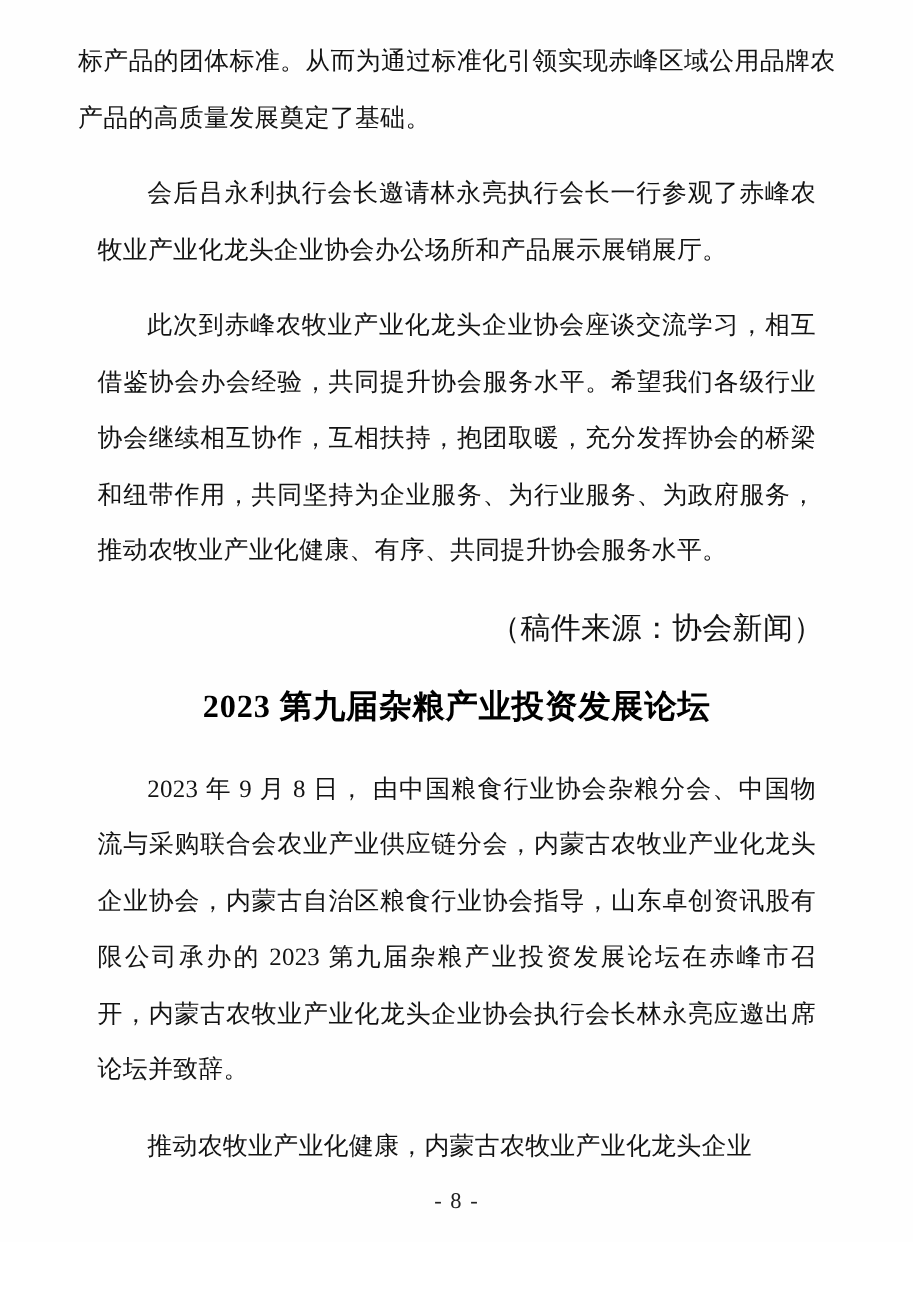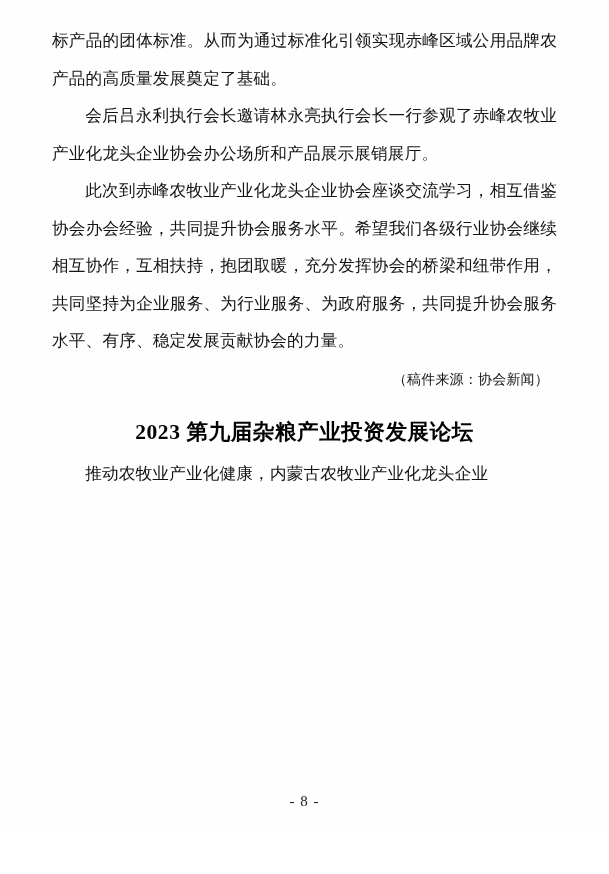--- a/index.html
+++ b/index.html
@@ -24,32 +24,32 @@
   }
   .doc-body {
     font-size: 16.6px;
     line-height: 37.5px;
     text-align: justify;
     text-justify: inter-ideograph;
     letter-spacing: 0.2px;
     color: #131313;
   }
   .para {
-    margin: 0;
+    margin: 13px;
     text-indent: 2em;
   }
   .para-flat {
     margin: 0;
     text-indent: 0;
   }
   .src-line {
     margin: 0;
     text-align: right;
     padding-right: 8px;
-    font-size: 14px;
+    font-size: 20px;
     line-height: 40px;
   }
   .headline {
     margin: 0;
     text-align: center;
     font-family: "Liberation Serif", "DejaVu Serif", serif;
     font-weight: bold;
     font-size: 21.5px;
     line-height: 45px;
     letter-spacing: 0.6px;
@@ -76,26 +76,27 @@
 </head>
 <body>
 
 <div class="page">
   <div class="doc-body">
 
     <p class="para-flat">标产品的团体标准。从而为通过标准化引领实现赤峰区域公用品牌农产品的高质量发展奠定了基础。</p>
 
     <p class="para">会后吕永利执行会长邀请林永亮执行会长一行参观了赤峰农牧业产业化龙头企业协会办公场所和产品展示展销展厅。</p>
 
-    <p class="para">此次到赤峰农牧业产业化龙头企业协会座谈交流学习，相互借鉴协会办会经验，共同提升协会服务水平。希望我们各级行业协会继续相互协作，互相扶持，抱团取暖，充分发挥协会的桥梁和纽带作用，共同坚持为企业服务、为行业服务、为政府服务，共同提升协会服务水平、有序、稳定发展贡献协会的力量。</p>
+    <p class="para">此次到赤峰农牧业产业化龙头企业协会座谈交流学习，相互借鉴协会办会经验，共同提升协会服务水平。希望我们各级行业协会继续相互协作，互相扶持，抱团取暖，充分发挥协会的桥梁和纽带作用，共同坚持为企业服务、为行业服务、为政府服务，推动农牧业产业化健康、有序、共同提升协会服务水平。</p>
 
     <p class="src-line">（稿件来源：协会新闻）</p>
 
     <h2 class="headline headline-1">2023 第九届杂粮产业投资发展论坛</h2>
 
 
+    <p class="para">2023 年 9 月 8 日， 由中国粮食行业协会杂粮分会、中国物流与采购联合会农业产业供应链分会，内蒙古农牧业产业化龙头企业协会，内蒙古自治区粮食行业协会指导，山东卓创资讯股有限公司承办的 2023 第九届杂粮产业投资发展论坛在赤峰市召开，内蒙古农牧业产业化龙头企业协会执行会长林永亮应邀出席论坛并致辞。</p>
 
     <p class="para">推动农牧业产业化健康，内蒙古农牧业产业化龙头企业</p>
 
   </div>
 
   <div class="footer">- 8 -</div>
 </div>
 
 </body></html>

